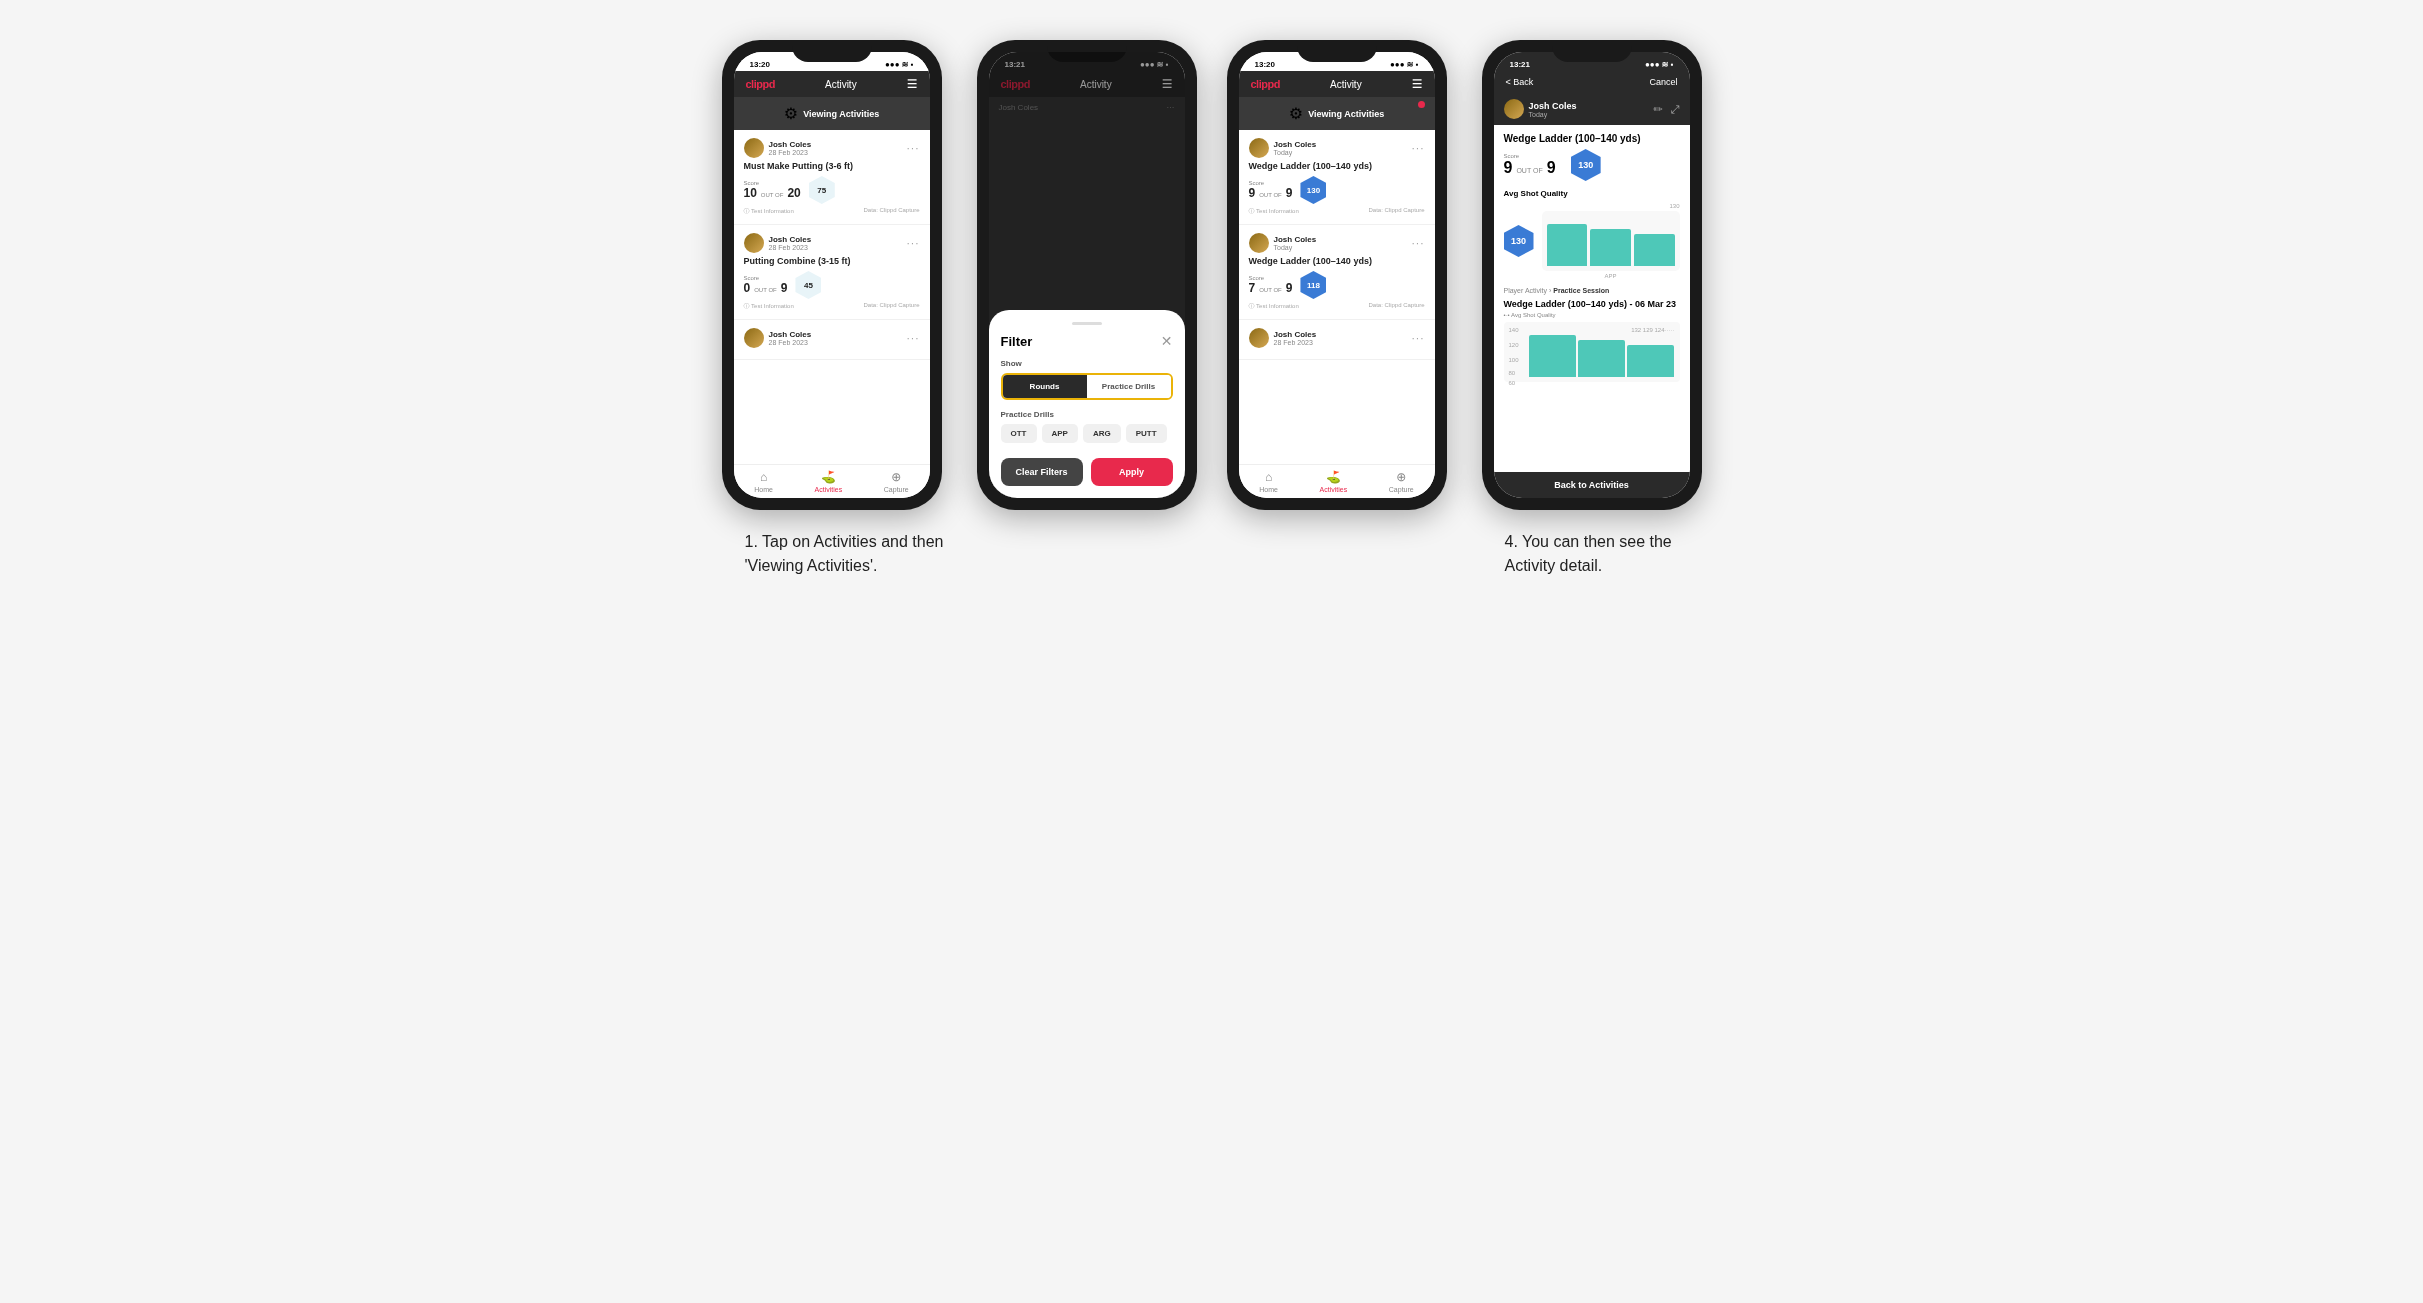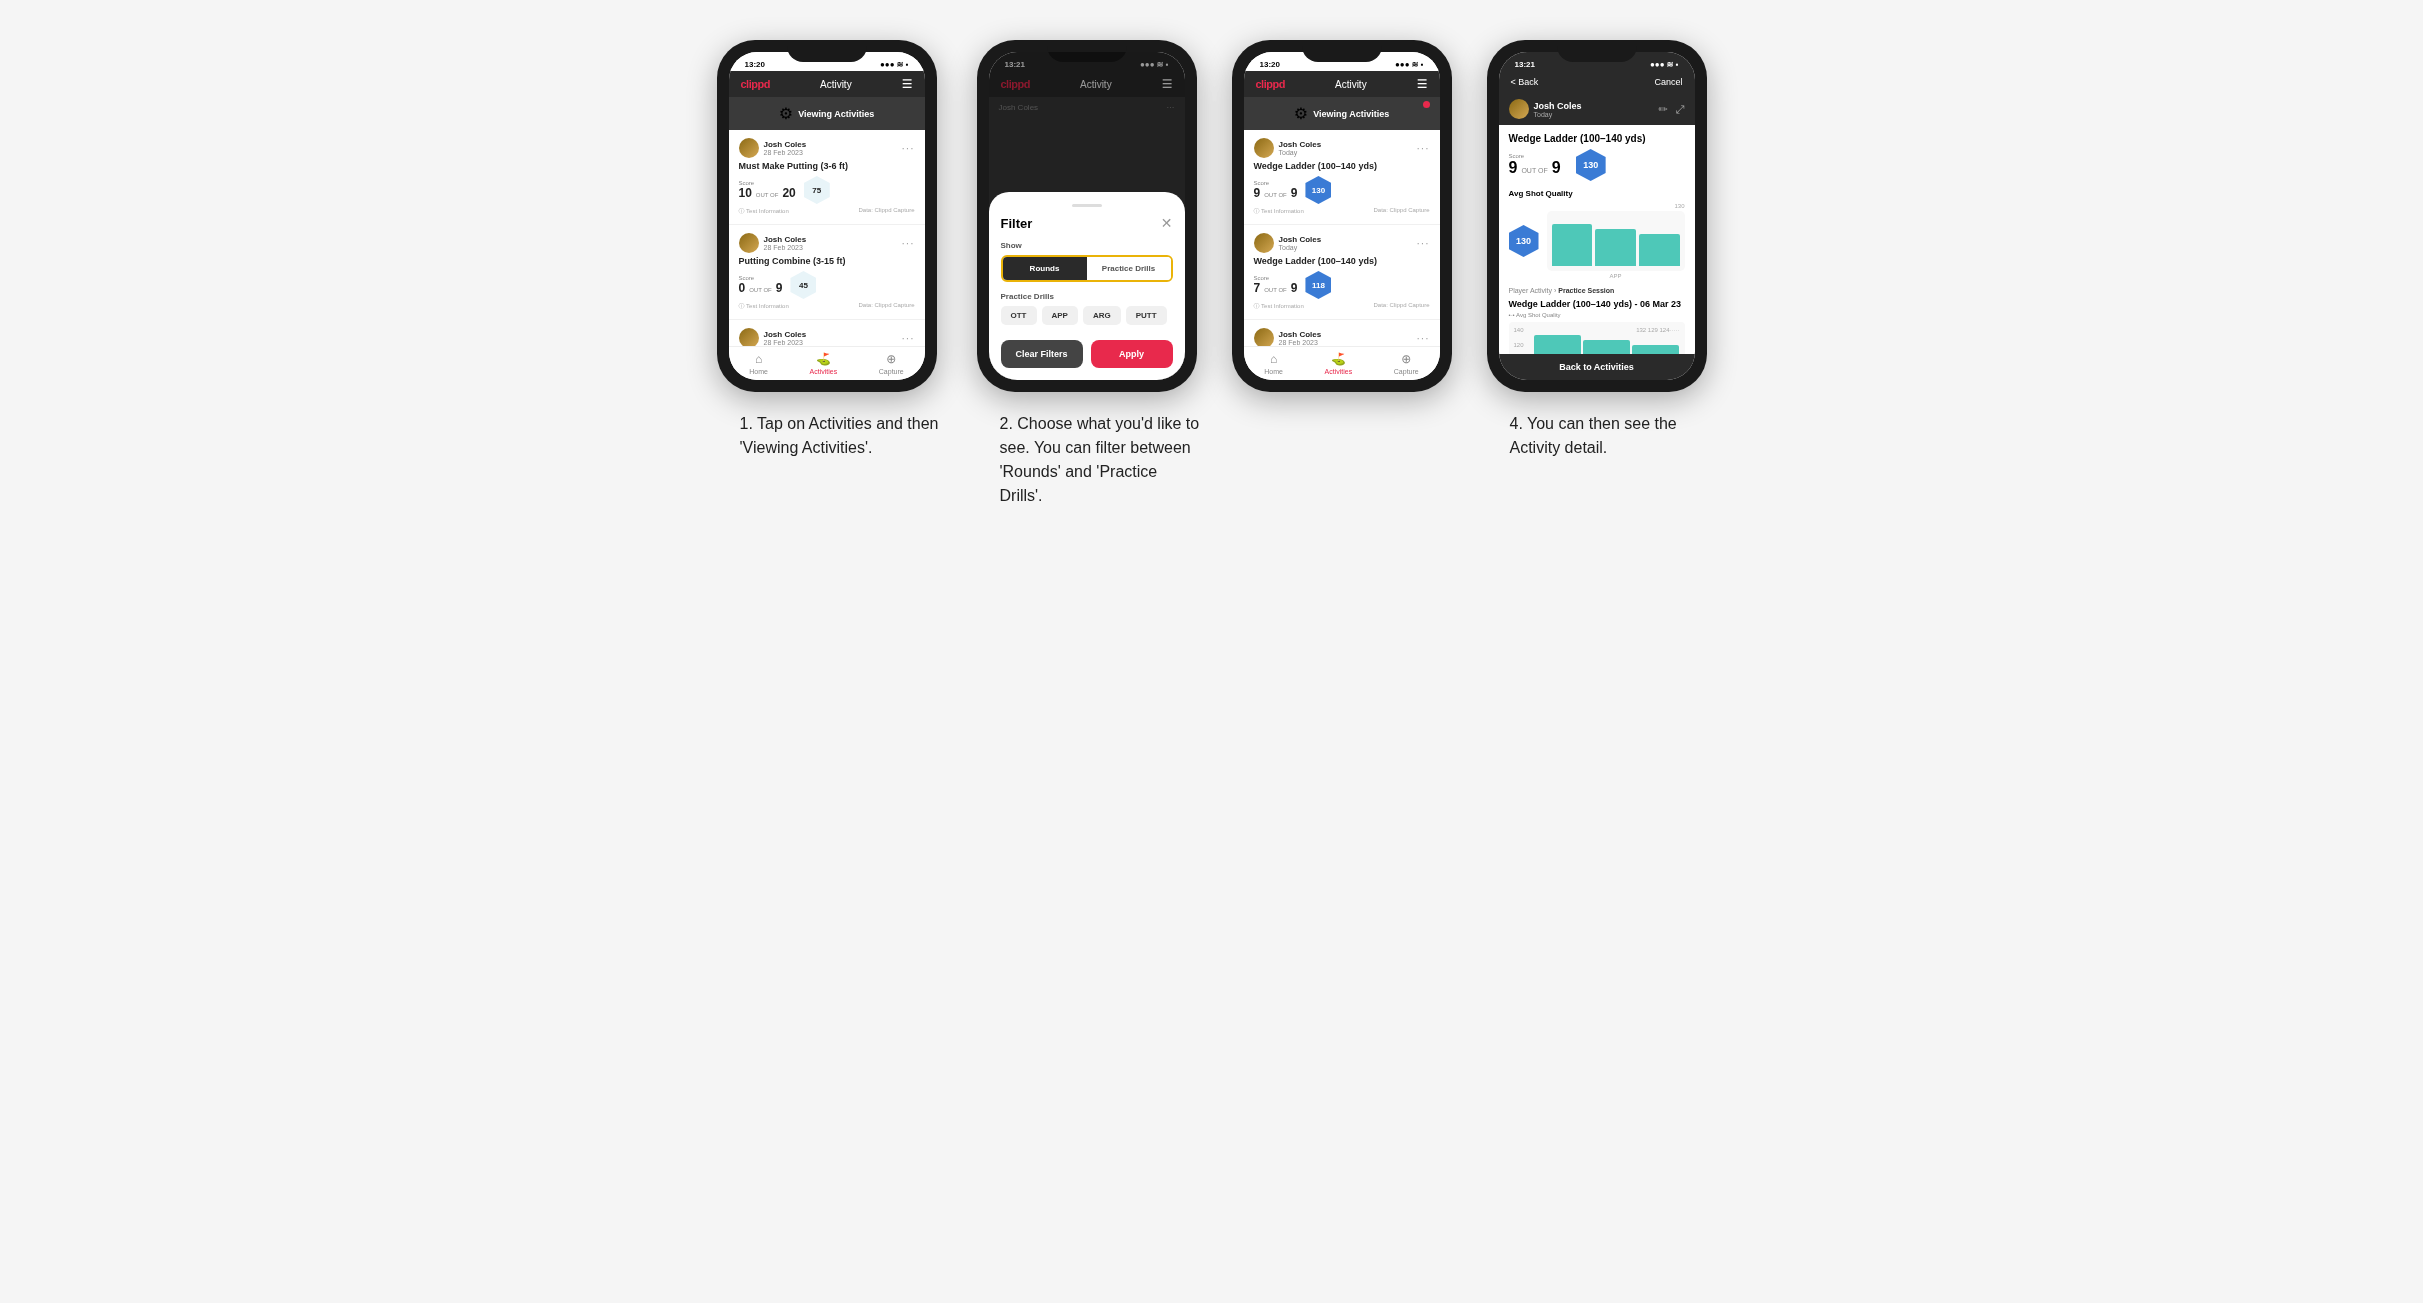--- a/index.html
+++ b/index.html
@@ -20,21 +20,21 @@
       flex-wrap: wrap;
     }
     .phone-container {
       display: flex;
       flex-direction: column;
       align-items: center;
       max-width: 230px;
     }
     .phone-frame {
       width: 220px;
-      height: 352px;
+      height: 470px;
       background: #1a1a1a;
       border-radius: 38px;
       padding: 12px;
       position: relative;
       box-shadow: 0 8px 30px rgba(0,0,0,0.3);
     }
     .phone-screen {
       width: 100%;
       height: 100%;
       background: #fff;
@@ -569,24 +569,20 @@
               <span class="filter-pill">PUTT</span>
             </div>
             <div class="filter-actions">
               <button class="btn-clear-filters">Clear Filters</button>
               <button class="btn-apply">Apply</button>
             </div>
           </div>
         </div>
       </div>
     </div>
-    <div class="desc-text">
-      <span>2.</span>
-      <span>Choose what you'd like to see. You can filter between 'Rounds' and 'Practice Drills'.</span>
-    </div>
   </div>
 
   <div class="phone-container">
     <div class="phone-frame">
       <div class="phone-notch"></div>
       <div class="phone-screen">
         <div class="status-bar">
           <span>13:20</span>
           <div class="status-icons">
             <span>●●● ≋ ▪</span>

